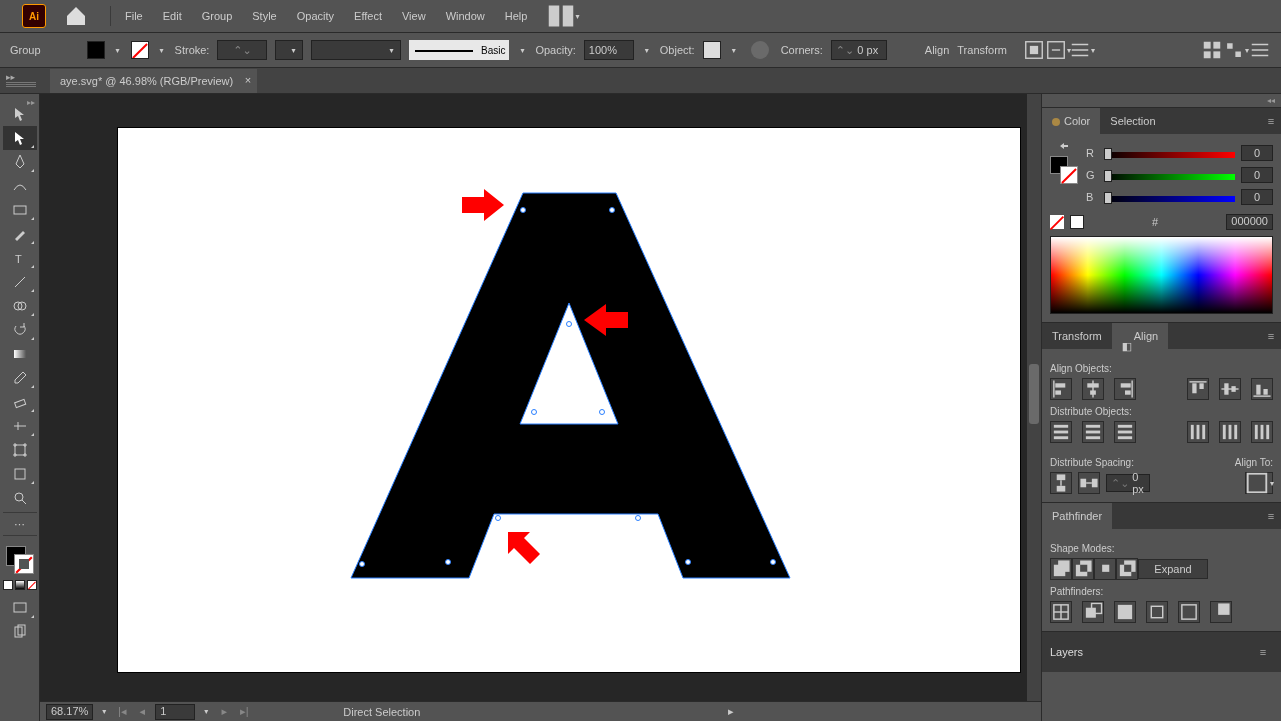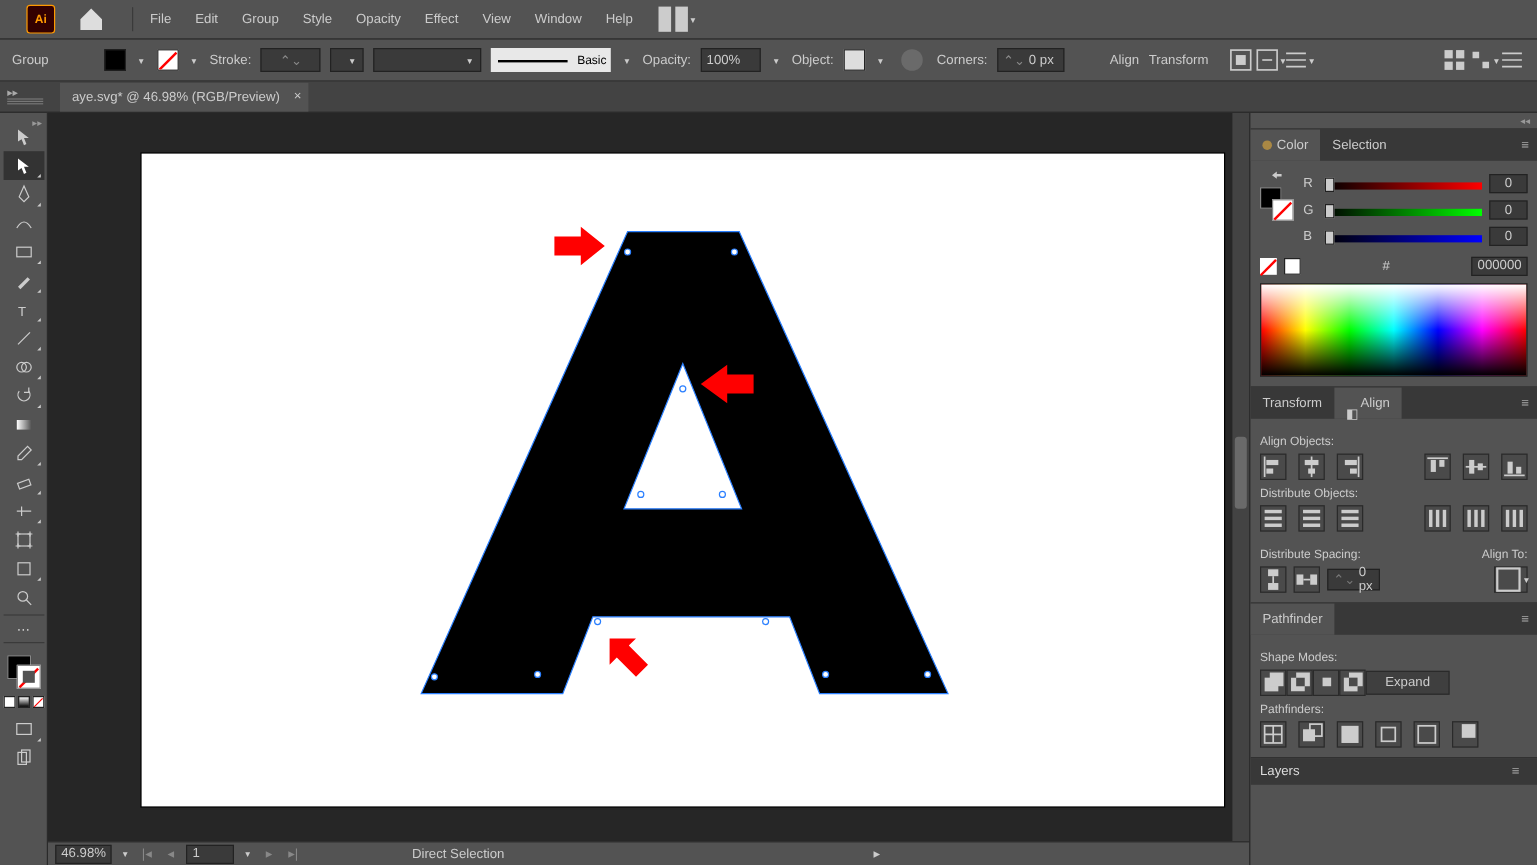--- a/index.html
+++ b/index.html
@@ -91,21 +91,21 @@
 .hexrow .hexfield{ margin-left:auto; background:#3a3a3a;border:1px solid #222; height:16px; padding:0 4px;}
 .spectrum { height:78px; margin-top:6px; background:
   linear-gradient(to bottom, rgba(255,255,255,1), rgba(255,255,255,0) 50%, rgba(0,0,0,0) 50%, rgba(0,0,0,1)),
   linear-gradient(to right, #f00,#ff0,#0f0,#0ff,#00f,#f0f,#f00);
   border:1px solid #222;}
 .sec-title { font-size:10px; color:#ccc; margin:6px 0 4px;}
 .icon-grid { display:flex; gap:10px; flex-wrap:wrap;}
 .pgicon { width:22px;height:22px; background:#4a4a4a; border:1px solid #2a2a2a; display:flex;align-items:center;justify-content:center;}
 .align-split { display:flex; justify-content:space-between; }
 .expand-btn { width:70px; height:20px; background:#3f3f3f; border:1px solid #2a2a2a; color:#777; display:flex;align-items:center;justify-content:center; font-size:10px;}
-.layers-tab-row{ height:22px; background:#383838; display:flex;align-items:center; padding:0 8px;}
+.layers-tab-row{ height:40px; background:#383838; display:flex;align-items:center; padding:0 8px;}
 .layers-tab-row .pt{color:#ddd;}
 .distrib-field { width:44px; height:18px; background:#3a3a3a; border:1px solid #222; color:#777; display:flex;align-items:center; padding:0 4px; font-size:10px;}
 
 
 .vscroll { position:absolute; right:0; top:0; bottom:20px; width:14px; background:#434343;}
 .vscroll .thumb{ position:absolute; left:2px; right:2px; top:270px; height:60px; background:#6a6a6a; border-radius:3px;}
 .hscroll-right-arrow { width:14px; height:18px; display:flex;align-items:center;justify-content:center;color:#ccc;}
 
 
 .anchordot { width:6px; height:6px; border:1px solid #2a7fff; background:#fff; position:absolute; border-radius:50%; transform:translate(-50%,-50%);}
@@ -406,21 +406,21 @@
         </svg>
       <svg class="red-arrow" style="left:384px;top:398px" width="40" height="40">
           <path d="M6 6 L28 6 L22 12 L38 28 L28 38 L12 22 L6 28 Z" fill="#f00"></path>
         </svg>
     </div>
     <div class="vscroll">
         <div class="thumb"></div>
       </div>
 
     <div class="statusbar">
-      <div class="zf"><span>46.98%</span></div>
+      <div class="zf"><span>68.17%</span></div>
         <span class="dd-arrow">▾</span>
       <div class="nav-btn">|◂</div>
       <div class="nav-btn">◂</div>
       <div class="zf" style="width:40px"><span>1</span></div>
         <span class="dd-arrow">▾</span>
       <div class="nav-btn">▸</div>
       <div class="nav-btn">▸|</div>
       <div style="width:80px"></div>
       <span>Direct Selection</span>
       <div style="flex:1"></div>

